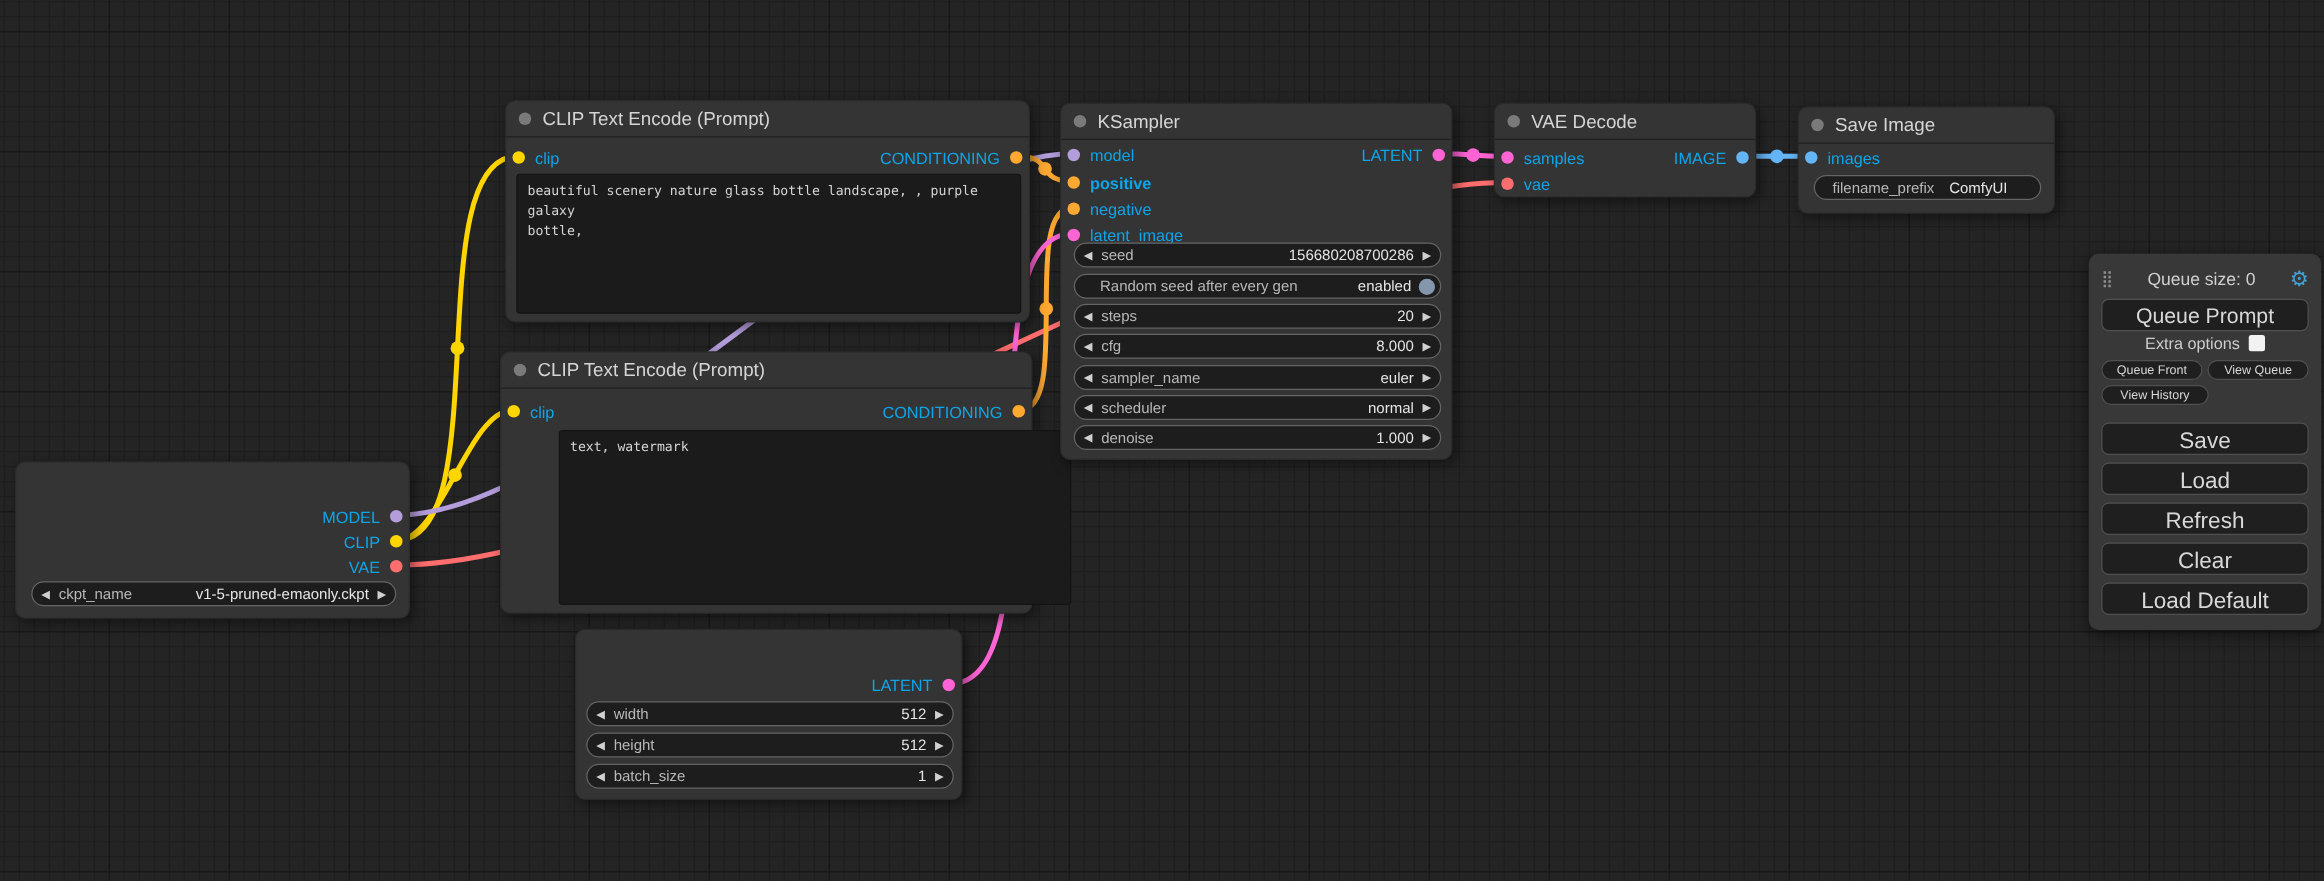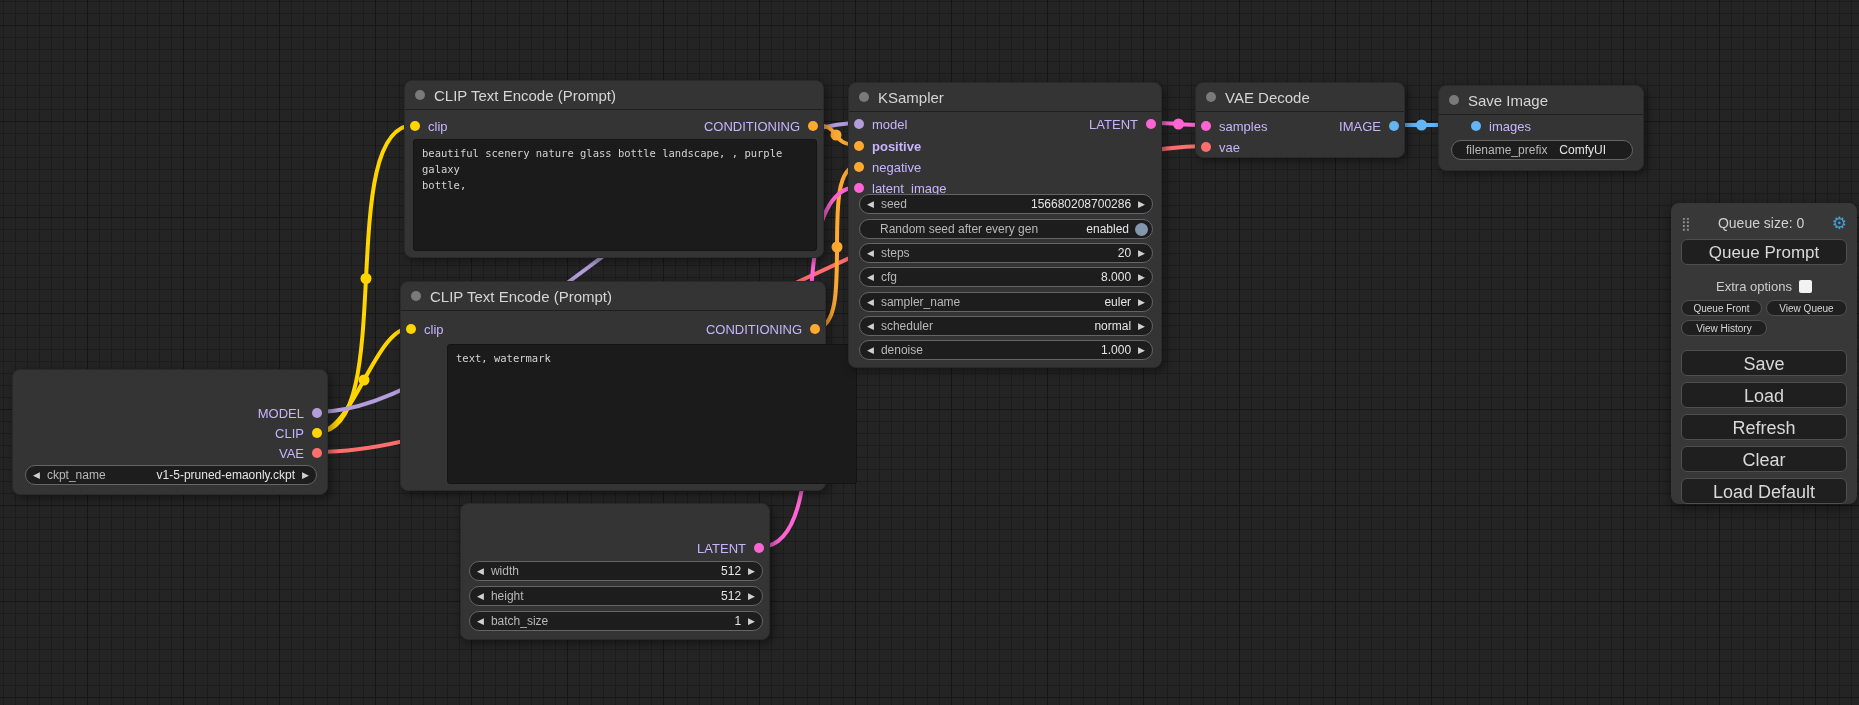--- a/index.html
+++ b/index.html
@@ -22,21 +22,21 @@
     box-shadow:3px 3px 10px rgba(0,0,0,.45);border:1px solid #2a2a2a;box-sizing:border-box;
   }
   .ntitle{height:28px;display:flex;align-items:center;gap:9px;padding-left:10px;
     border-bottom:1px solid rgba(0,0,0,.4);}
   .tdot{width:10px;height:10px;border-radius:50%;background:#7a7a7a;flex:0 0 auto;}
   .ttext{font-size:15px;color:#d5d5d5;white-space:nowrap;}
   .port{position:absolute;height:20px;display:flex;align-items:center;gap:8px;}
   .port.in{left:0;padding-left:5px;}
   .port.out{right:0;padding-right:5px;flex-direction:row-reverse;}
   .pdot{width:10px;height:10px;border-radius:50%;flex:0 0 auto;}
-  .plabel{font-size:13px;color:#c4b5fd;white-space:nowrap;}
+  .plabel{font-size:13px;color:#0ea5e9;white-space:nowrap;}
   .widget{
     position:absolute;height:20px;box-sizing:border-box;background:#1d1d1d;
     border:1px solid #656565;border-radius:10px;display:flex;align-items:center;
     font-size:12px;color:#b8b8b8;overflow:hidden;white-space:nowrap;
   }
   .w-arrow{font-size:9px;color:#d0d0d0;padding:0 7px;flex:0 0 auto;}
   .w-label{color:#b8b8b8;}
   .w-spacer{flex:1;}
   .w-value{color:#e5e5e5;}
   .widget.toggle .w-label{margin-left:20px;}
@@ -57,21 +57,21 @@
   .qheader{display:flex;align-items:center;height:24px;margin-bottom:4px;}
   .qhandle{color:#8f8f8f;font-size:13px;font-family:"DejaVu Sans",sans-serif;flex:0 0 auto;cursor:move;}
   .qsize{flex:1;text-align:center;font-size:14px;color:#d0d0d0;}
   .qgear{color:#3fa2d6;font-size:17px;flex:0 0 auto;cursor:pointer;line-height:1;}
   .qbtn{
     display:block;width:100%;box-sizing:border-box;background:#1f1f1f;color:#d8d8d8;
     border:1px solid #4f4f4f;border-radius:6px;text-align:center;cursor:pointer;
     font-family:"Liberation Sans",sans-serif;
   }
   .qbtn.big{height:26px;font-size:18px;line-height:24px;margin-bottom:6px;}
-  .qbtn.prompt{height:26px;font-size:17px;line-height:24px;margin-bottom:12px;}
+  .qbtn.prompt{height:26px;font-size:17px;line-height:24px;margin-bottom:0;}
   .qextra{display:flex;align-items:center;justify-content:center;gap:7px;height:18px;margin-bottom:5px;font-size:13px;color:#cccccc;}
   .qcheck{width:13px;height:13px;background:#f2f2f2;border-radius:2px;cursor:pointer;}
   .qsmallrow{display:flex;gap:4px;margin-bottom:4px;}
   .qbtn.small{height:16px;font-size:10px;line-height:14px;border-radius:8px;flex:1;}
   .qhistoryrow{display:flex;justify-content:flex-start;margin-bottom:14px;}
   .qbtn.small.hist{flex:0 0 auto;width:86px;}
 </style>
 </head>
 <body>
 
@@ -236,21 +236,21 @@
         <div class="port out" style="top: 33px;">
           <span class="pdot" style="background: rgb(100, 181, 246);"></span>
           <span class="plabel">IMAGE</span>
         </div>
       </div>
       <div class="node" style="left: 1438px; top: 85px; width: 206px; height: 86px;">
         <div class="ntitle">
           <span class="tdot"></span>
           <span class="ttext">Save Image</span>
         </div>
-        <div class="port in" style="top: 30px; margin-left: 27px;">
+        <div class="port in" style="top: 30px;">
           <span class="pdot" style="background: rgb(100, 181, 246);"></span>
           <span class="plabel">images</span>
         </div>
         <div class="widget field" style="left: 12px; top: 54px; width: 182px;">
           <span class="w-label">filename_prefix</span>
           <span class="w-spacer"></span>
           <span class="w-value">ComfyUI</span>
         </div>
       </div>
       <div class="node" style="left: 460px; top: 503px; width: 310px; height: 137px;">

